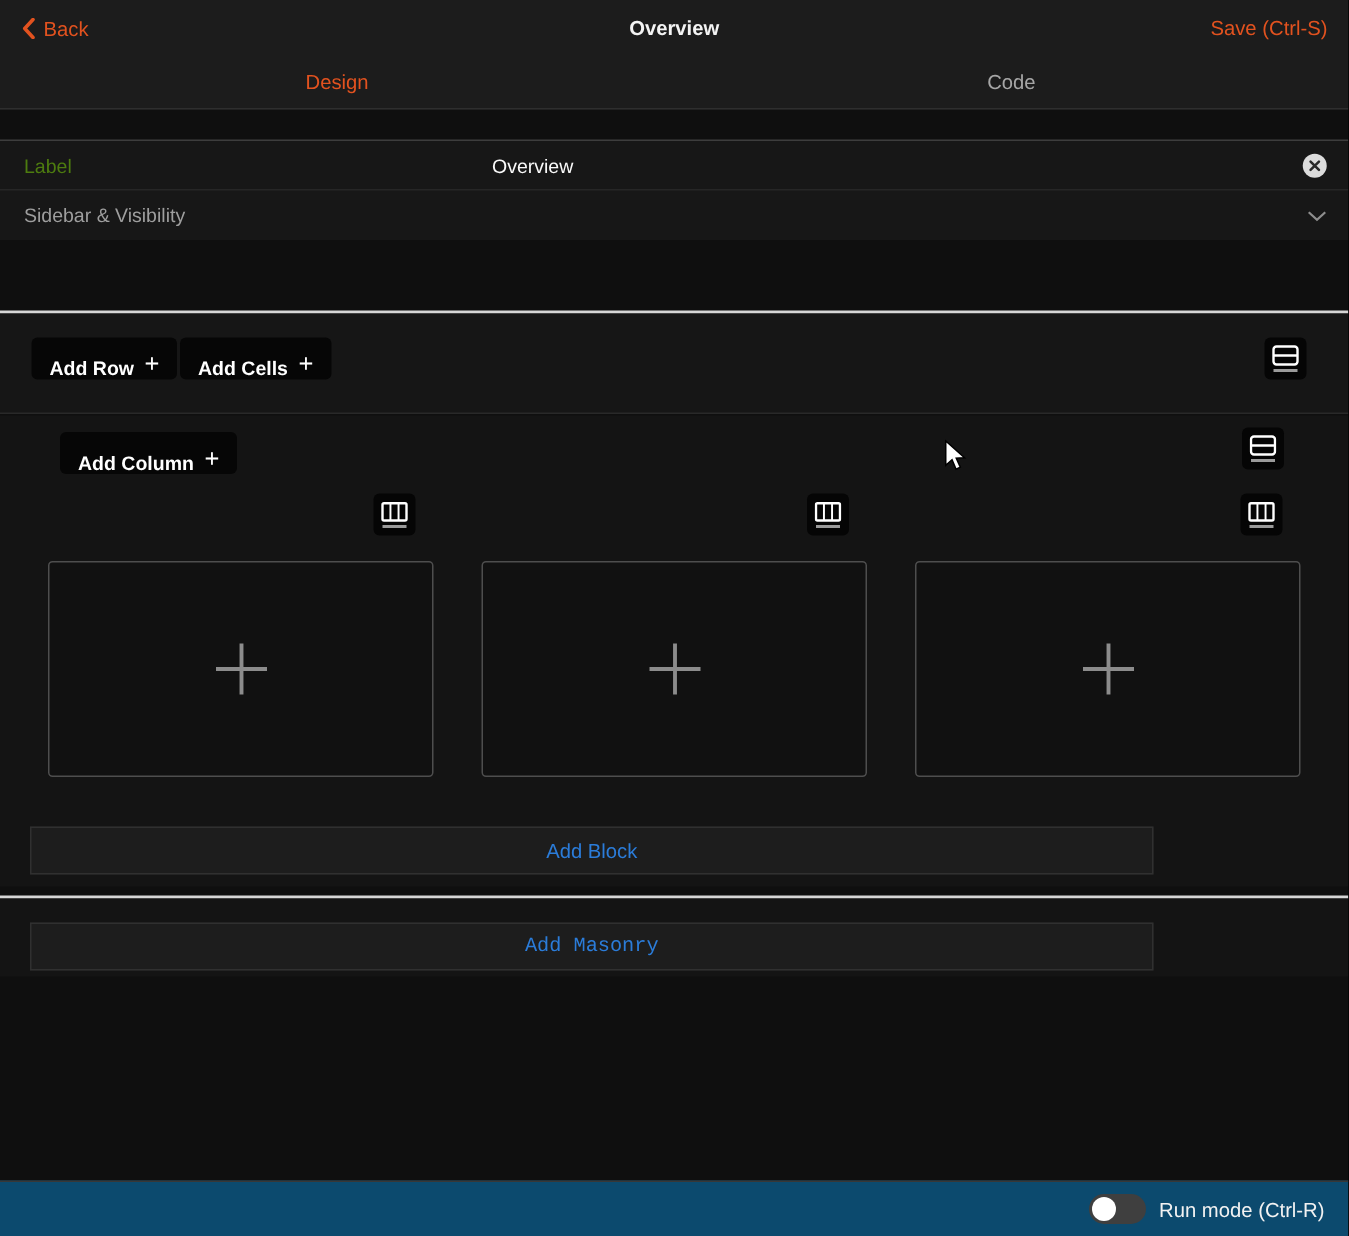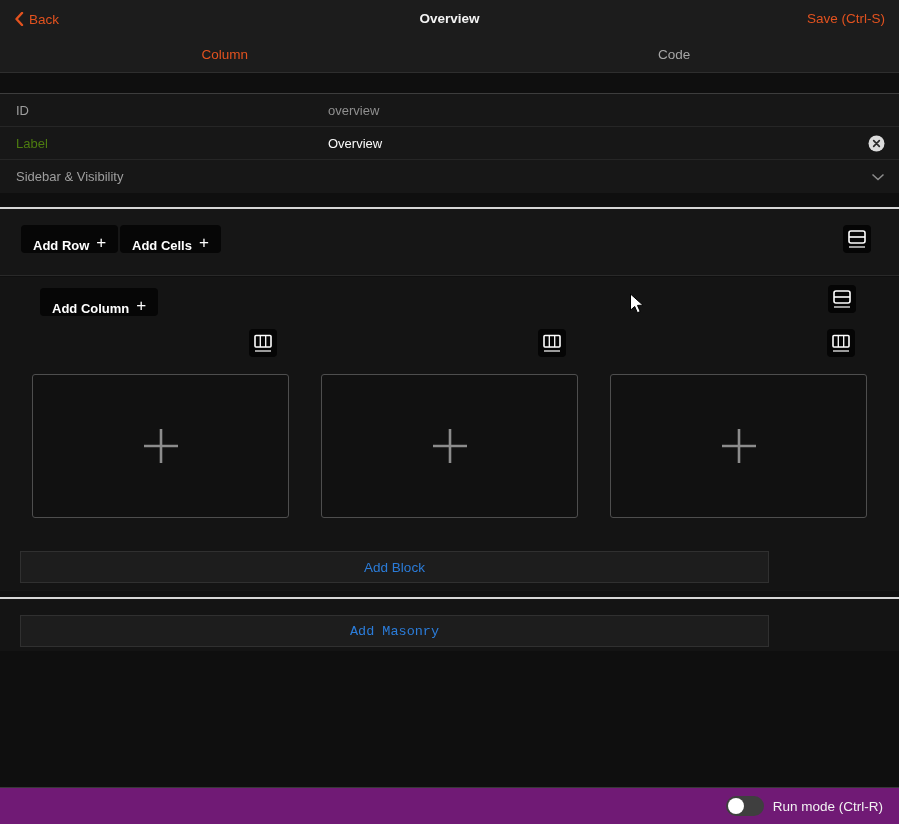--- a/index.html
+++ b/index.html
@@ -90,21 +90,21 @@
     color:#2b7cd9; font-size:13.5px; cursor:pointer; font-family:inherit;
   }
   .section-masonry {
     position:absolute; left:0; top:599px; width:899px; height:52px;
     background:#141414;
     font-family:Liberation Mono, monospace;
   }
   
   .footer {
     position:absolute; left:0; top:787px; width:899px; height:37px;
-    background:#701a75; border-top:1px solid #383838;
+    background:#0c4a6e; border-top:1px solid #383838;
     display:flex; align-items:center; justify-content:flex-end; gap:9px;
     padding-right:16px;
   }
   .toggle {
     position:relative; width:38px; height:20px; border-radius:10px;
     background:#3f3f3f; cursor:pointer; border:none; padding:0;
   }
   .toggle .knob {
     position:absolute; left:2px; top:2px; width:16px; height:16px;
     border-radius:50%; background:#fff;
@@ -125,29 +125,25 @@
             <path d="M8 1 L2.5 7 L8 13" fill="none" stroke="#e2521f" stroke-width="2.4" stroke-linecap="round" stroke-linejoin="round"></path>
           </svg>
       </span>
       <span>Back</span>
     </button>
     <div class="page-title">Overview</div>
     <button class="save-btn">Save (Ctrl-S)</button>
   </div>
 
   <div class="tabbar">
-    <div class="tab active">Column</div>
+    <div class="tab active">Design</div>
     <div class="tab inactive">Code</div>
   </div>
 
   <div class="props">
-    <div class="prop-row">
-      <span class="prop-label">ID</span>
-      <span class="prop-value">overview</span>
-    </div>
     <div class="prop-row">
       <span class="prop-label bright">Label</span>
       <span class="prop-value bright">Overview</span>
       <button class="row-clear">
         <span style="display:flex;">
           <svg width="17" height="17" viewBox="0 0 17 17">
               <circle cx="8.5" cy="8.5" r="8" fill="#dcdcdc"></circle>
               <path d="M5.7 5.7 L11.3 11.3 M11.3 5.7 L5.7 11.3" stroke="#2a2a2a" stroke-width="1.7" stroke-linecap="round"></path>
             </svg>
         </span>

